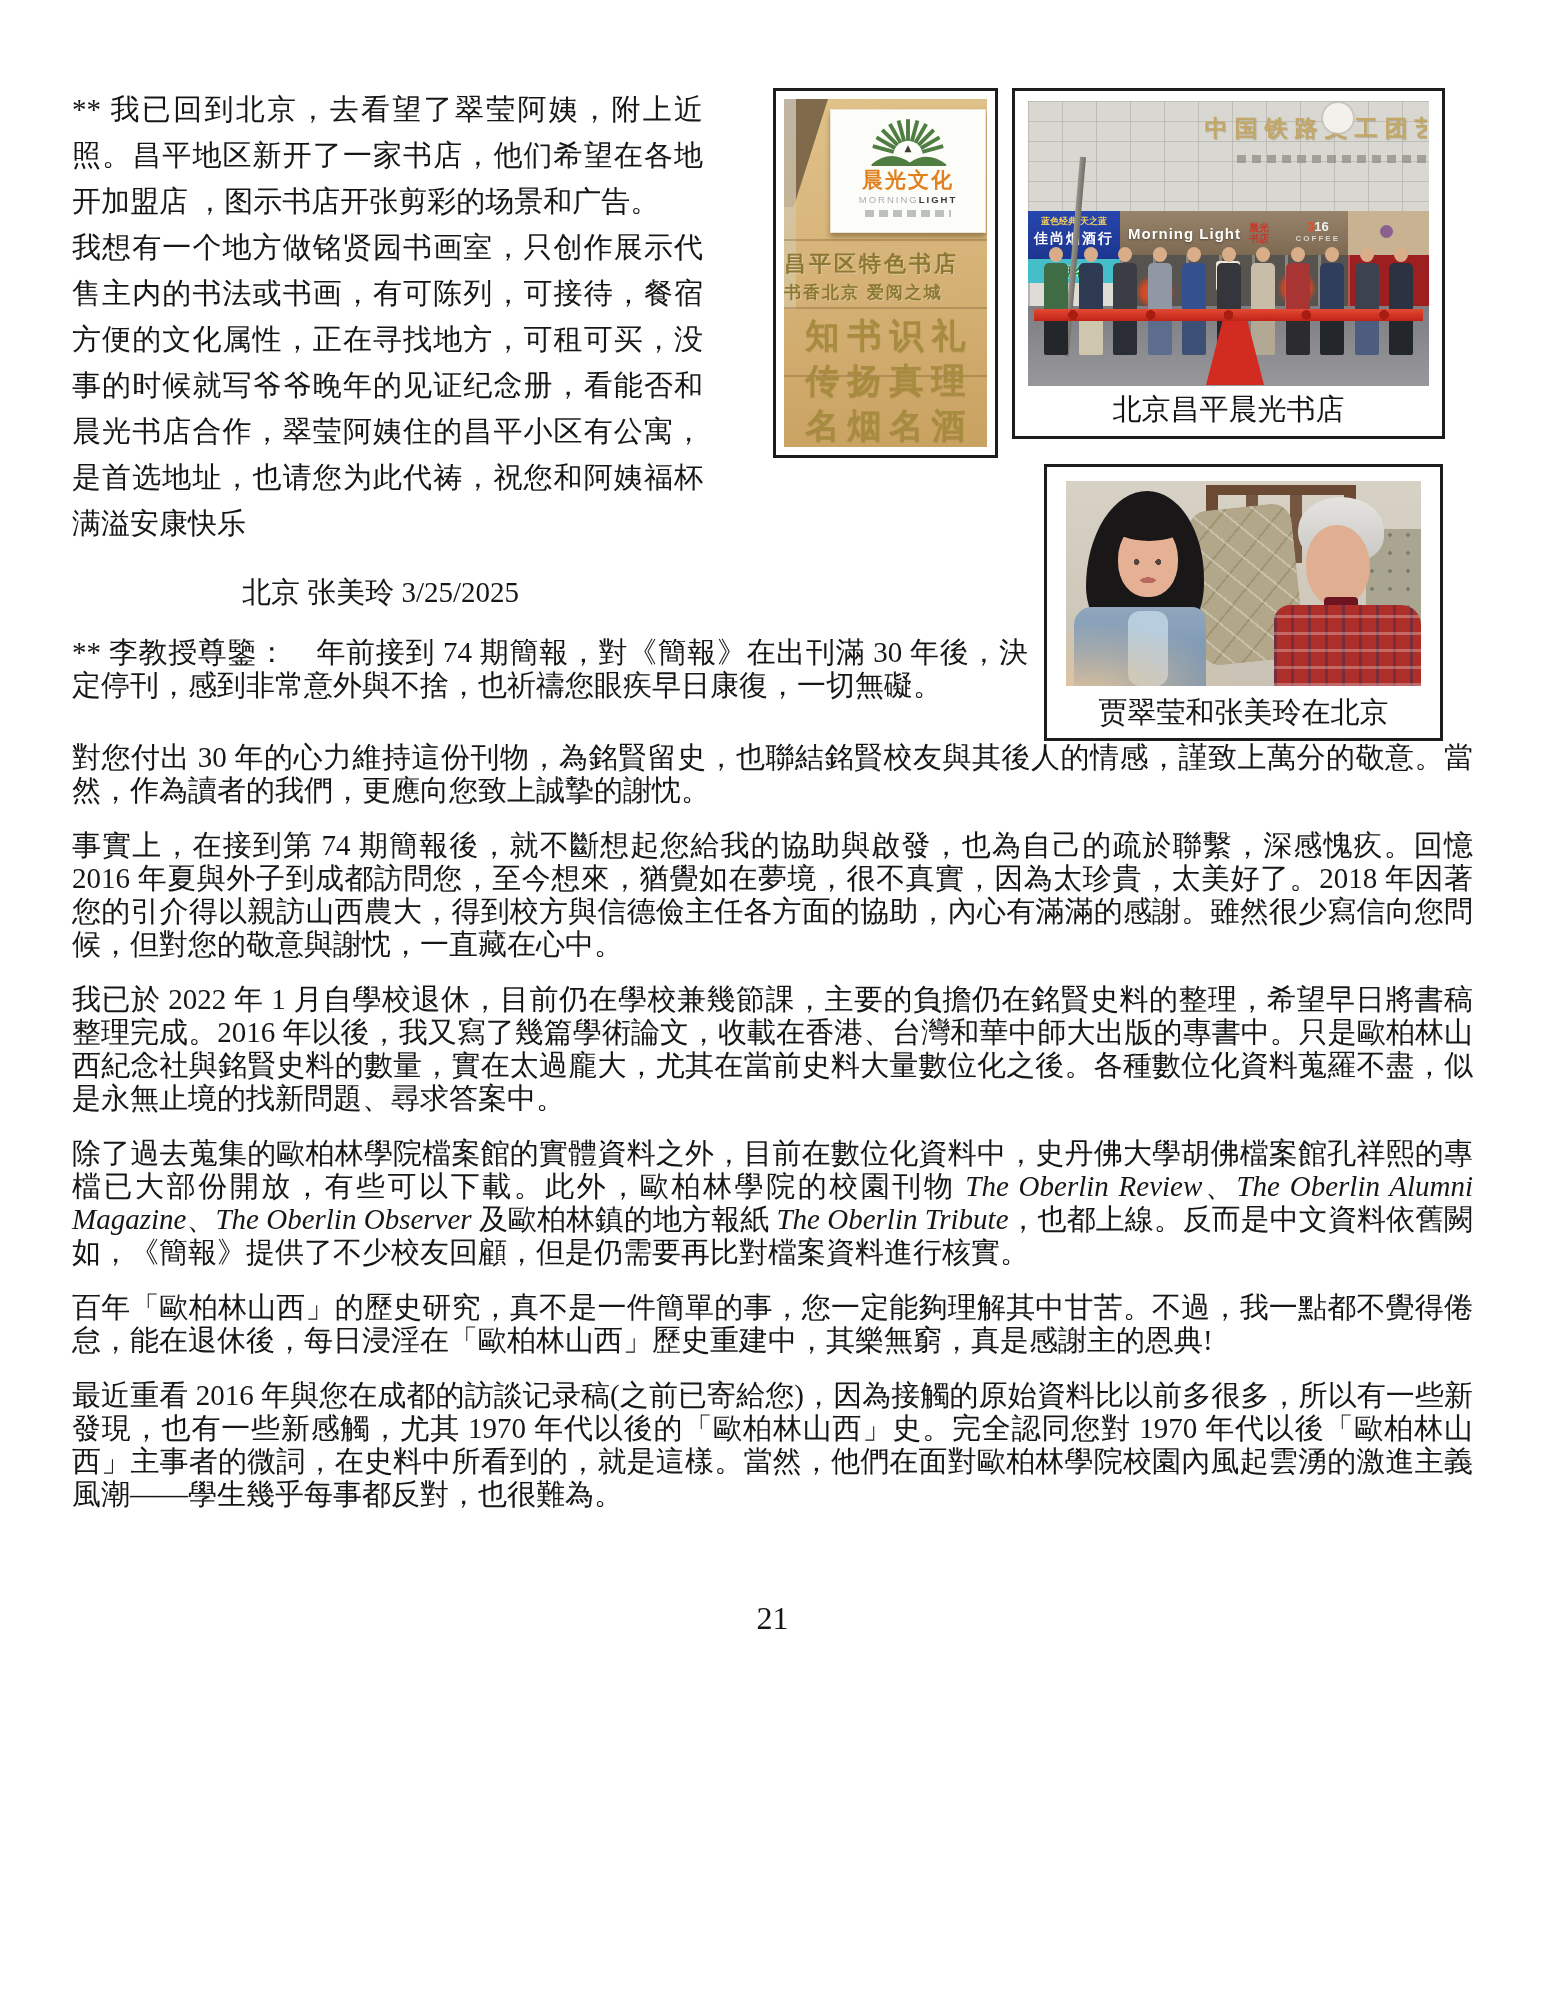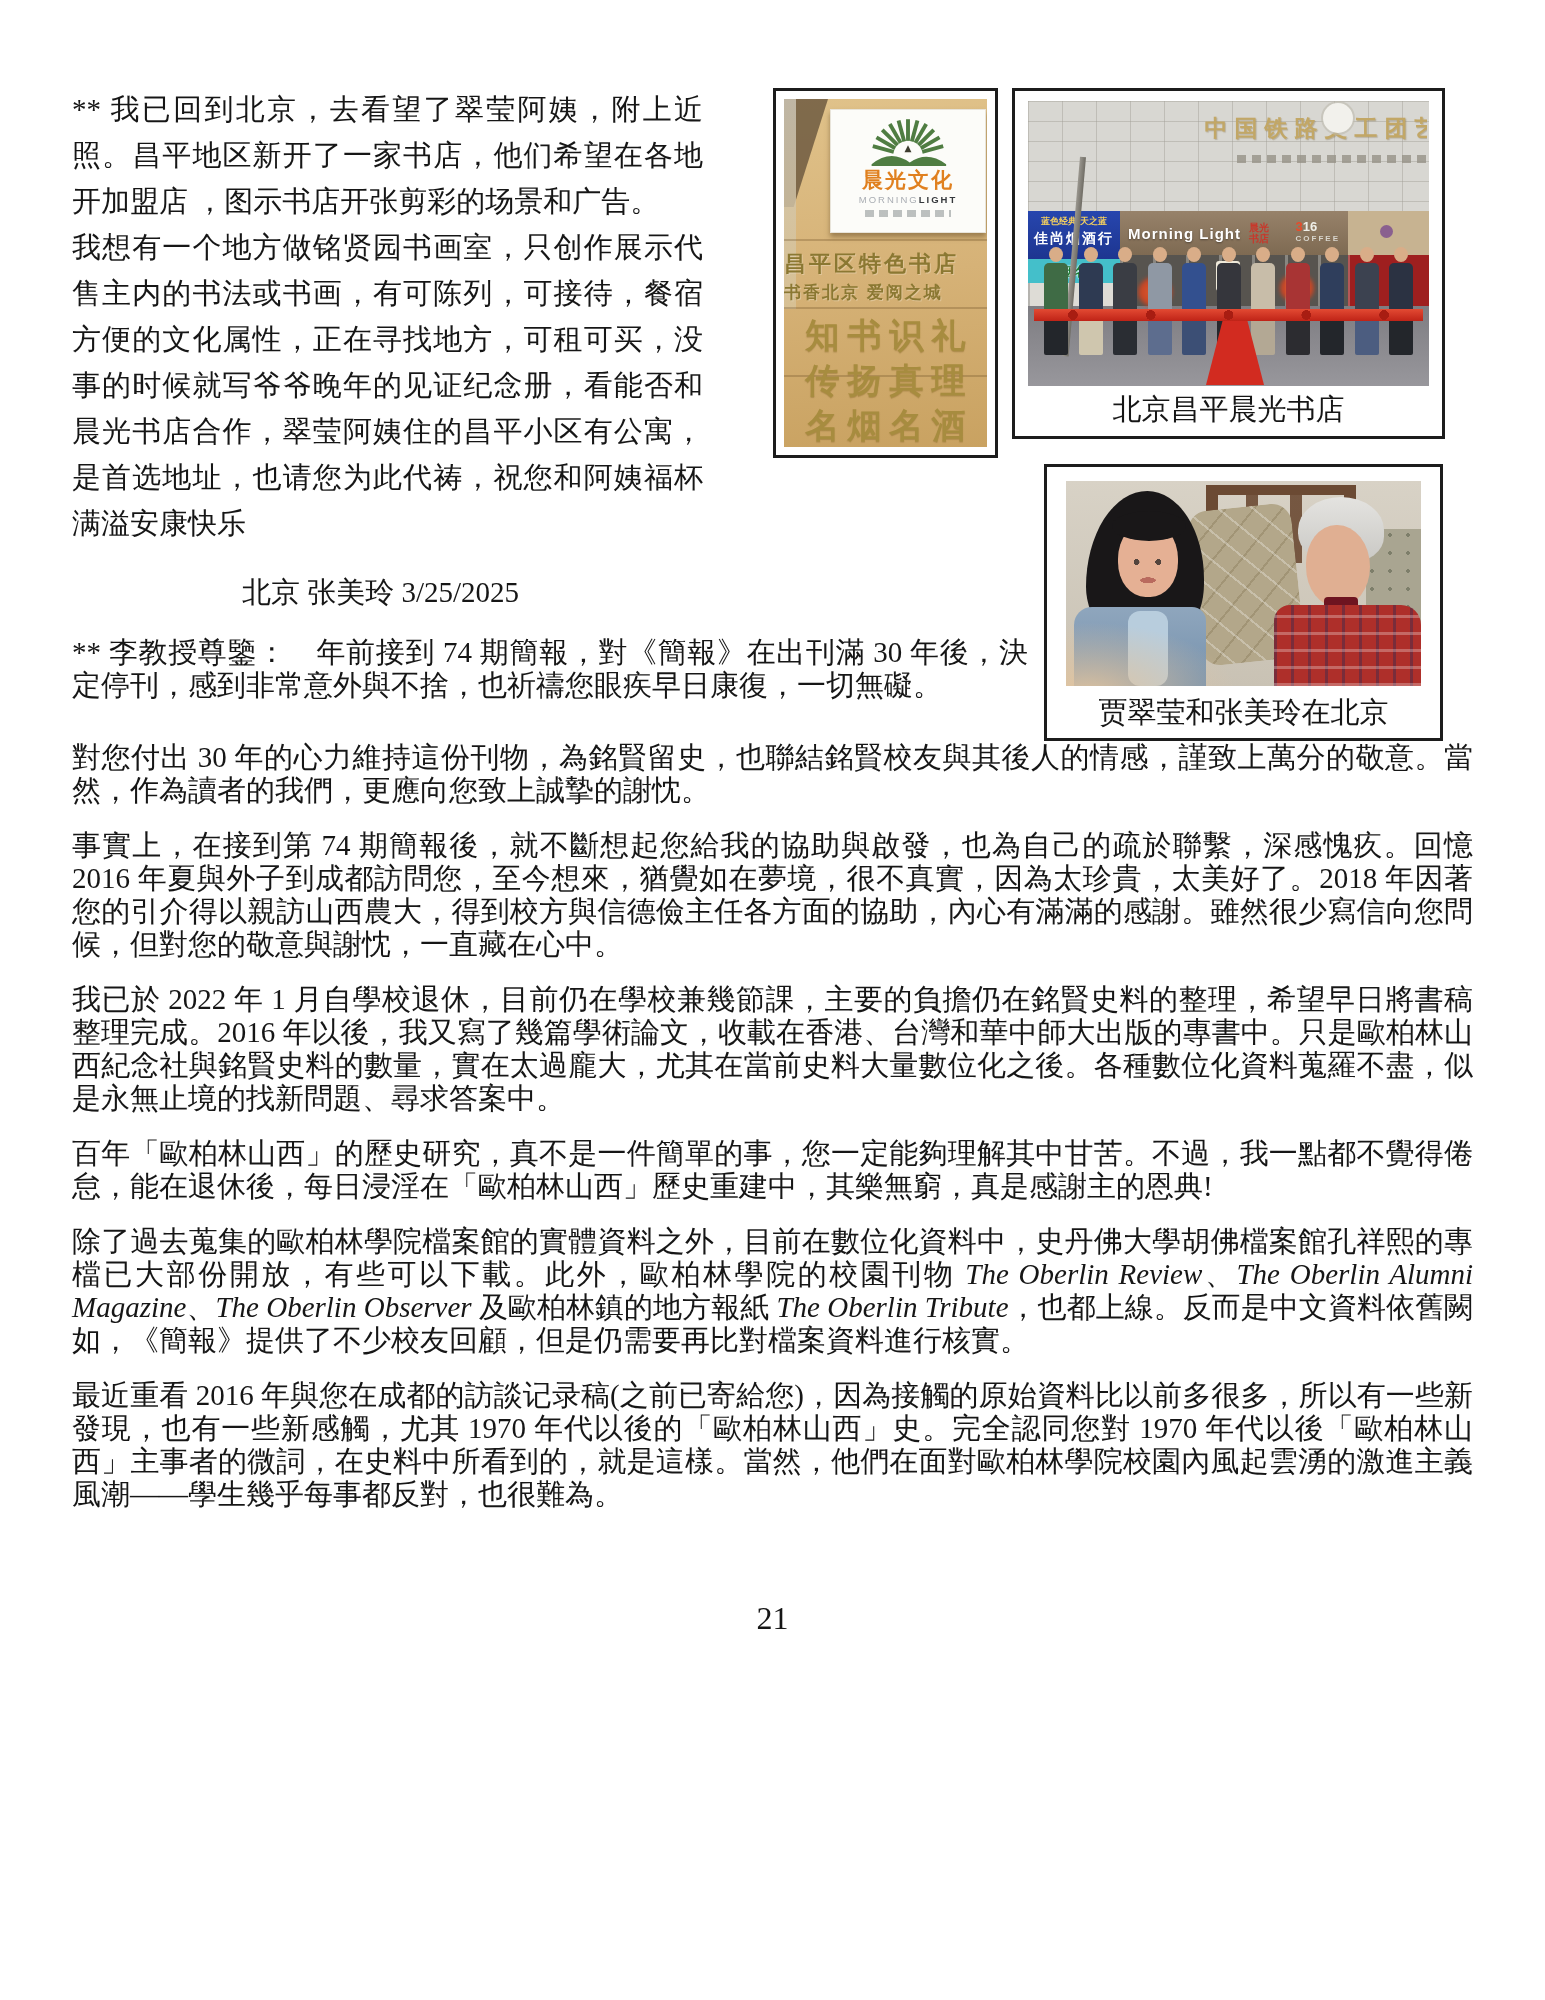--- a/index.html
+++ b/index.html
@@ -70,21 +70,21 @@
   .b-teal span{color:#157a2e;font-family:"Liberation Sans",sans-serif;font-weight:bold;font-size:13px;
         text-shadow:0 0 2px #ffffff,0 0 2px #ffffff;}
   .b-lwin{position:absolute;left:0;top:72px;width:92px;height:23px;background:#dedcd6;
         background-image:linear-gradient(90deg,rgba(60,60,60,.25) 0 2px,transparent 2px 22px);}
   .b-fascia{position:absolute;left:92px;top:0;width:228px;height:44px;box-sizing:border-box;
         background:linear-gradient(#97826a,#7e6a52);display:flex;align-items:center;gap:6px;padding:0 8px;}
   .b-ml{color:#fff;font-family:"Liberation Sans",sans-serif;font-weight:bold;font-size:15px;letter-spacing:1px;
         text-shadow:0 1px 2px rgba(0,0,0,.4);}
   .b-cn{color:#c9362a;font-family:"Liberation Sans",sans-serif;font-weight:bold;font-size:10px;line-height:11px;
         width:24px;text-align:center;}
-  .b-coffee{margin-left:auto;font-family:"Liberation Sans",sans-serif;font-weight:bold;
+  .b-coffee{margin-left:auto;text-align:center;font-family:"Liberation Sans",sans-serif;font-weight:bold;
         font-size:13px;color:#efefe8;line-height:12px;}
   .b-coffee .n3{color:#e84b2a;}
   .b-coffee .cf{display:block;font-size:8px;letter-spacing:2px;color:#d8d5cc;}
   .b-win{position:absolute;left:92px;top:44px;width:228px;height:51px;background:#57544f;
         background-image:repeating-linear-gradient(90deg,rgba(230,228,220,.35) 0 3px,transparent 3px 33px);}
   .b-badge{position:absolute;left:188px;top:50px;width:24px;height:30px;background:#eee9da;border-radius:3px;
         background-image:radial-gradient(circle 5px at 50% 40%,#5d7f4a 60%,transparent 61%);}
   .b-rfas{position:absolute;left:320px;top:0;width:81px;height:44px;background:#c7b391;}
   .b-rdot{position:absolute;left:352px;top:14px;width:13px;height:13px;border-radius:50%;background:#7a4b8f;opacity:.8;}
   .b-rred{position:absolute;left:320px;top:44px;width:81px;height:51px;background:#9e1f1f;
@@ -272,19 +272,19 @@
     <p class="body p1">
       <span>** 我已回到北京，去看望了翠莹阿姨，附上近照。昌平地区新开了一家书店，他们希望在各地开加盟店 ，图示书店开张剪彩的场景和广告。</span><br>
       <span>我想有一个地方做铭贤园书画室，只创作展示代售主内的书法或书画，有可陈列，可接待，餐宿方便的文化属性，正在寻找地方，可租可买，没事的时候就写爷爷晚年的见证纪念册，看能否和晨光书店合作，翠莹阿姨住的昌平小区有公寓，是首选地址，也请您为此代祷，祝您和阿姨福杯满溢安康快乐</span>
     </p>
     <p class="sig">北京 张美玲 3/25/2025</p>
 
     <p class="body">** 李教授尊鑒：　年前接到 74 期簡報，對《簡報》在出刊滿 30 年後，決定停刊，感到非常意外與不捨，也祈禱您眼疾早日康復，一切無礙。</p>
     <p class="body clear-r">對您付出 30 年的心力維持這份刊物，為銘賢留史，也聯結銘賢校友與其後人的情感，謹致上萬分的敬意。當然，作為讀者的我們，更應向您致上誠摯的謝忱。</p>
     <p class="body">事實上，在接到第 74 期簡報後，就不斷想起您給我的協助與啟發，也為自己的疏於聯繫，深感愧疚。回憶 2016 年夏與外子到成都訪問您，至今想來，猶覺如在夢境，很不真實，因為太珍貴，太美好了。2018 年因著您的引介得以親訪山西農大，得到校方與信德儉主任各方面的協助，內心有滿滿的感謝。雖然很少寫信向您問候，但對您的敬意與謝忱，一直藏在心中。</p>
     <p class="body">我已於 2022 年 1 月自學校退休，目前仍在學校兼幾節課，主要的負擔仍在銘賢史料的整理，希望早日將書稿整理完成。2016 年以後，我又寫了幾篇學術論文，收載在香港、台灣和華中師大出版的專書中。只是歐柏林山西紀念社與銘賢史料的數量，實在太過龐大，尤其在當前史料大量數位化之後。各種數位化資料蒐羅不盡，似是永無止境的找新問題、尋求答案中。</p>
+    <p class="body"><span>除了過去蒐集的歐柏林學院檔案館的實體資料之外，目前在數位化資料中，史丹佛大學胡佛檔案館孔祥熙的專檔已大部份開放，有些可以下載。此外，歐柏林學院的校園刊物 </span><em>The Oberlin Review</em><span>、</span><em>The Oberlin Alumni Magazine</em><span>、</span><em>The Oberlin Observer</em><span> 及歐柏林鎮的地方報紙 </span><em>The Oberlin Tribute</em><span>，也都上線。反而是中文資料依舊闕如，《簡報》提供了不少校友回顧，但是仍需要再比對檔案資料進行核實。</span></p>
     <p class="body">百年「歐柏林山西」的歷史研究，真不是一件簡單的事，您一定能夠理解其中甘苦。不過，我一點都不覺得倦怠，能在退休後，每日浸淫在「歐柏林山西」歷史重建中，其樂無窮，真是感謝主的恩典!</p>
-    <p class="body"><span>除了過去蒐集的歐柏林學院檔案館的實體資料之外，目前在數位化資料中，史丹佛大學胡佛檔案館孔祥熙的專檔已大部份開放，有些可以下載。此外，歐柏林學院的校園刊物 </span><em>The Oberlin Review</em><span>、</span><em>The Oberlin Alumni Magazine</em><span>、</span><em>The Oberlin Observer</em><span> 及歐柏林鎮的地方報紙 </span><em>The Oberlin Tribute</em><span>，也都上線。反而是中文資料依舊闕如，《簡報》提供了不少校友回顧，但是仍需要再比對檔案資料進行核實。</span></p>
     <p class="body">最近重看 2016 年與您在成都的訪談记录稿(之前已寄給您)，因為接觸的原始資料比以前多很多，所以有一些新發現，也有一些新感觸，尤其 1970 年代以後的「歐柏林山西」史。完全認同您對 1970 年代以後「歐柏林山西」主事者的微詞，在史料中所看到的，就是這樣。當然，他們在面對歐柏林學院校園內風起雲湧的激進主義風潮——學生幾乎每事都反對，也很難為。</p>
 
     <div class="pageno">21</div>
   </div>
 </div>
 
 </body></html>

